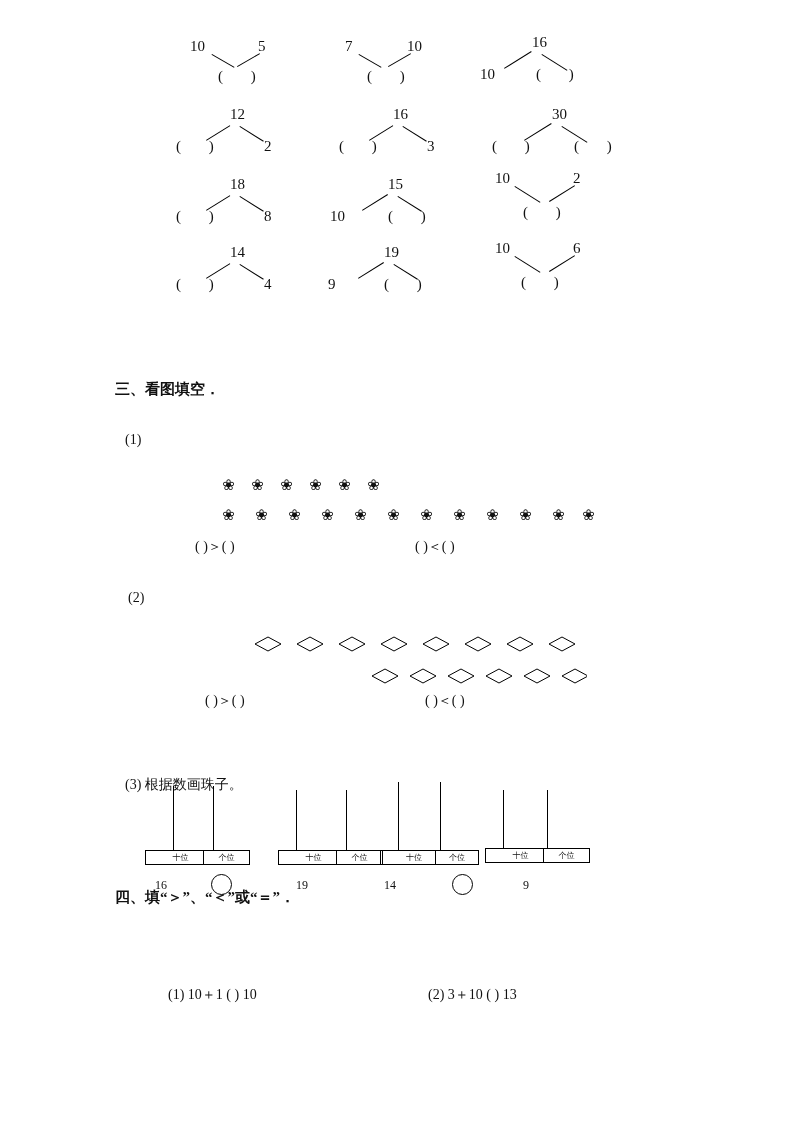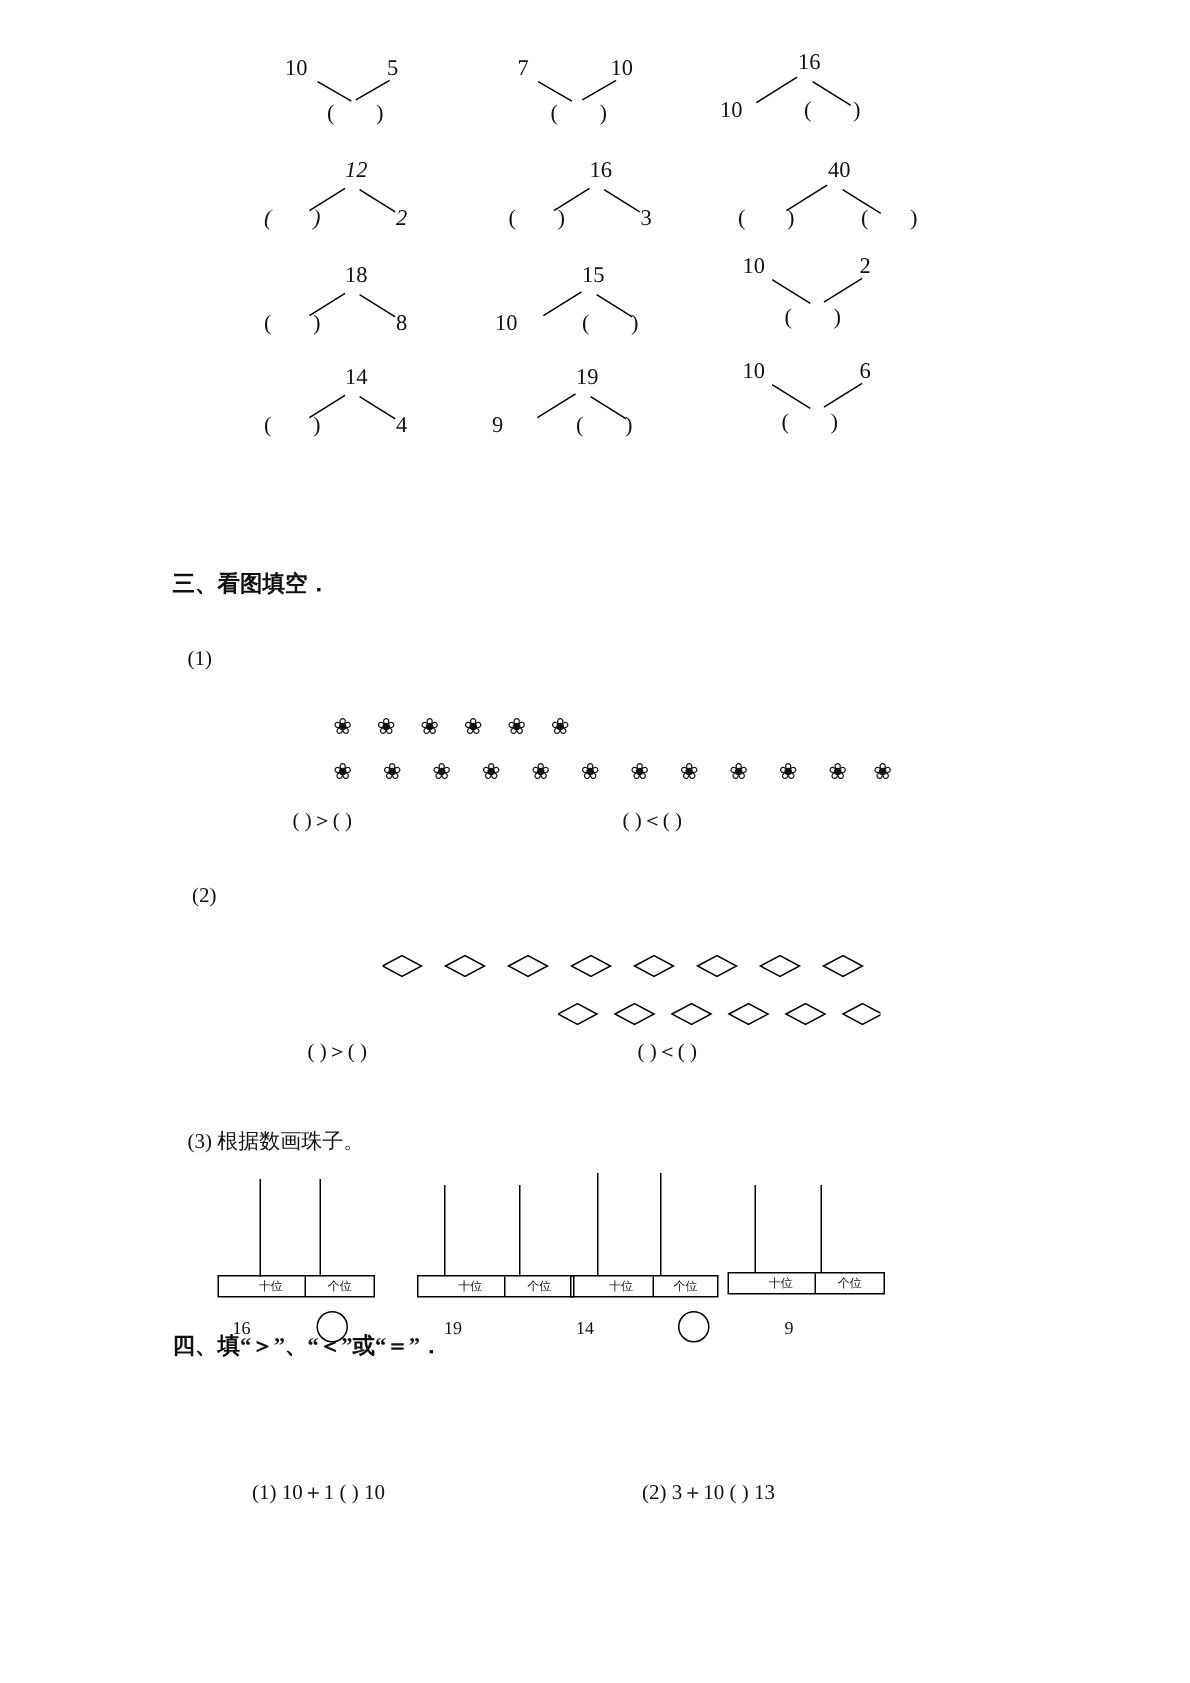--- a/index.html
+++ b/index.html
@@ -75,38 +75,38 @@
     </div>
 
     <div class="bond" style="left:330px;top:-4px;">
       <span class="top" style="left:52px;top:0px;">16</span>
       <div class="leg" style="left:24px;top:34px;width:32px;transform:rotate(-32deg);"></div>
       <div class="leg" style="left:62px;top:20px;width:30px;transform:rotate(32deg);"></div>
       <span class="leftnum" style="left:0px;top:32px;">10</span>
       <span class="paren" style="left:56px;top:32px;">(    )</span>
     </div>
 
-    <div class="bond" style="left:20px;top:68px;font-style:italic;">
+    <div class="bond" style="left:20px;top:68px;">
       <span class="top" style="left:60px;top:0px;">12</span>
       <div class="leg" style="left:36px;top:34px;width:28px;transform:rotate(-32deg);"></div>
       <div class="leg" style="left:70px;top:20px;width:28px;transform:rotate(32deg);"></div>
       <span class="paren" style="left:6px;top:32px;">(    )</span>
       <span class="rightnum" style="left:94px;top:32px;">2</span>
     </div>
 
     <div class="bond" style="left:185px;top:68px;">
       <span class="top" style="left:58px;top:0px;">16</span>
       <div class="leg" style="left:34px;top:34px;width:28px;transform:rotate(-32deg);"></div>
       <div class="leg" style="left:68px;top:20px;width:28px;transform:rotate(32deg);"></div>
       <span class="paren" style="left:4px;top:32px;">(    )</span>
       <span class="rightnum" style="left:92px;top:32px;">3</span>
     </div>
 
     <div class="bond" style="left:340px;top:68px;">
-      <span class="top" style="left:62px;top:0px;">40</span>
+      <span class="top" style="left:62px;top:0px;">30</span>
       <div class="leg" style="left:34px;top:34px;width:32px;transform:rotate(-32deg);"></div>
       <div class="leg" style="left:72px;top:20px;width:30px;transform:rotate(32deg);"></div>
       <span class="paren" style="left:2px;top:32px;">(    )</span>
       <span class="paren" style="left:84px;top:32px;">(    )</span>
     </div>
 
     <div class="bond" style="left:20px;top:138px;">
       <span class="top" style="left:60px;top:0px;">18</span>
       <div class="leg" style="left:36px;top:34px;width:28px;transform:rotate(-32deg);"></div>
       <div class="leg" style="left:70px;top:20px;width:28px;transform:rotate(32deg);"></div>
@@ -212,21 +212,21 @@
         <polygon points="114,8 127,1 140,8 127,15"></polygon>
         <polygon points="152,8 165,1 178,8 165,15"></polygon>
         <polygon points="190,8 203,1 216,8 203,15"></polygon>
       </g>
     </svg>
   </div>
 
   <div class="cmp" style="left:205px;top:692px;">(      )＞(        )</div>
   <div class="cmp" style="left:425px;top:692px;">(      )＜(        )</div>
 
-  <div class="label" style="left:125px;top:752px;">(3) 根据数画珠子。</div>
+  <div class="label" style="left:125px;top:776px;">(3) 根据数画珠子。</div>
 
   <div class="counter" style="left:145px;top:786px;">
     <div class="rod" style="left:28px;top:0px;height:65px;"></div>
     <div class="rod" style="left:68px;top:0px;height:65px;"></div>
     <div class="boxrow" style="left:0px;top:64px;">
       <div style="width:45px;">十位</div>
       <div style="width:45px;">个位</div>
     </div>
     <div class="undernum" style="left:10px;top:92px;">16</div>
     <div class="circle" style="left:66px;top:88px;"></div>

